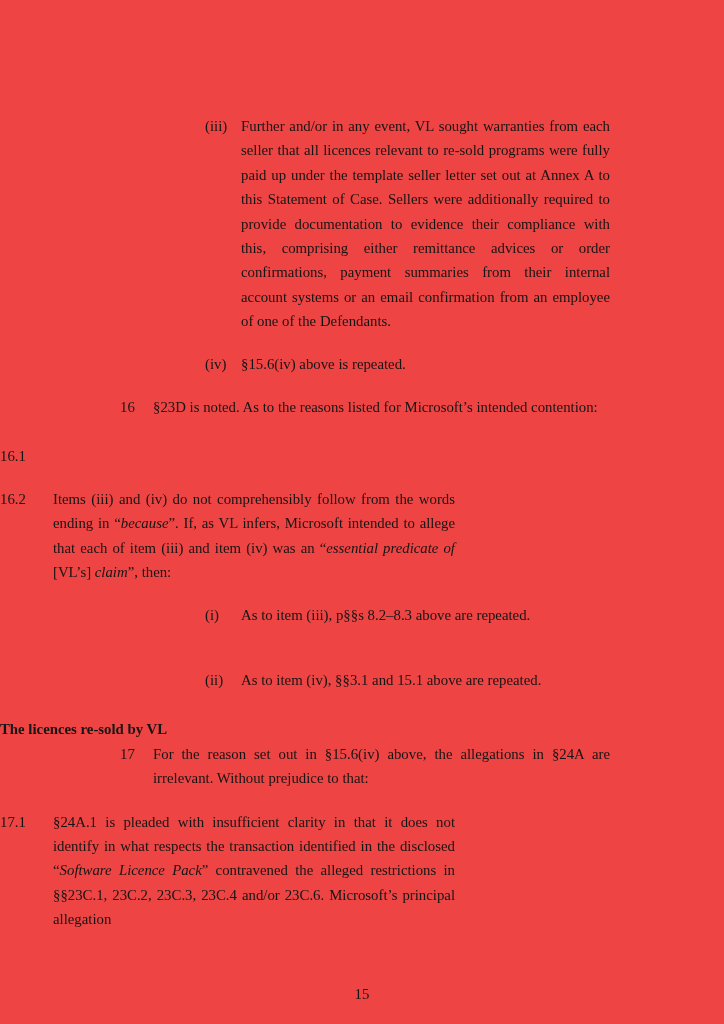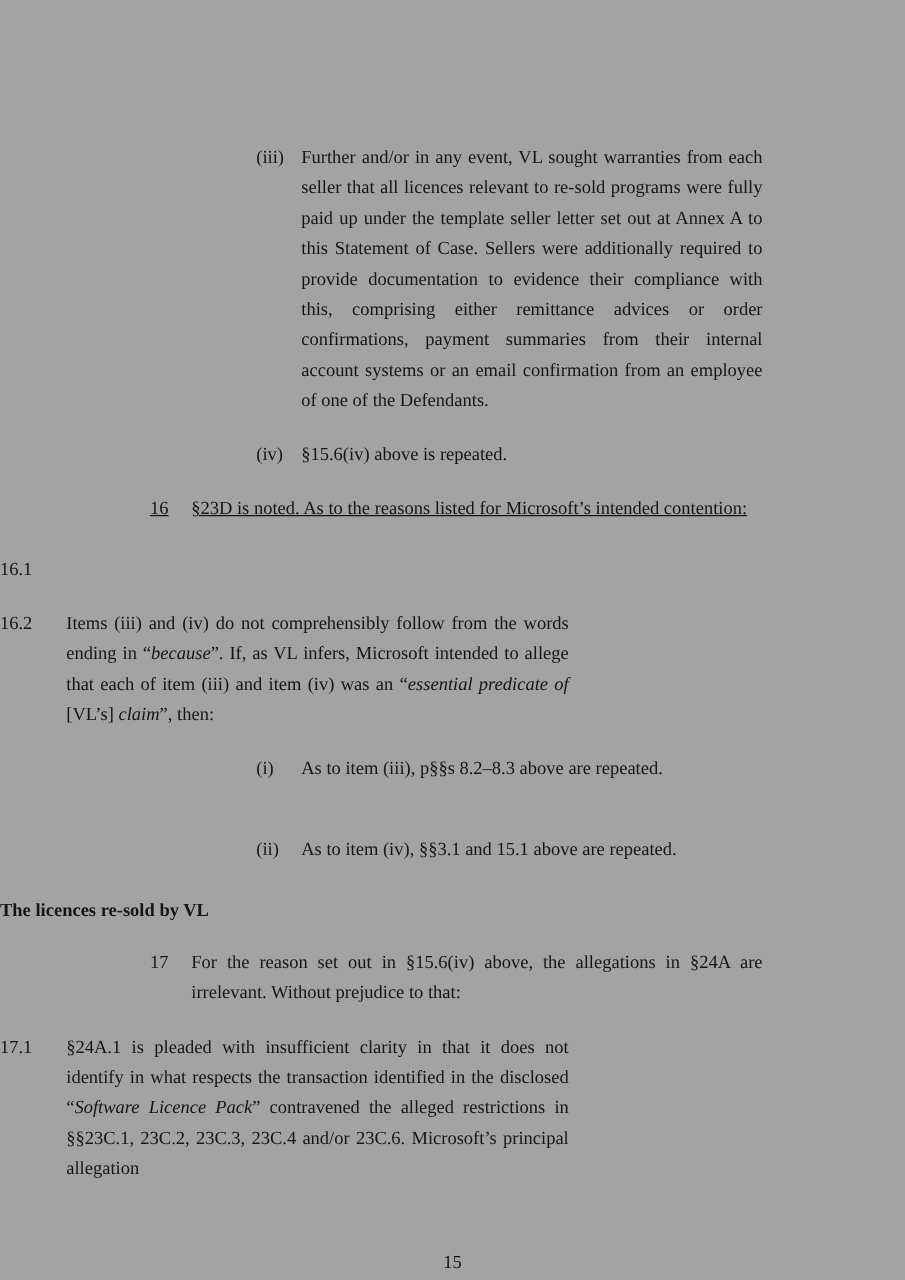--- a/index.html
+++ b/index.html
@@ -5,21 +5,21 @@
   html, body {
     margin: 0;
     padding: 0;
     background: #e9e9e9;
   }
   .page {
     position: relative;
     width: 724px;
     height: 1024px;
     margin: 0 auto;
-    background: #a3a3a3;
+    background: #ef4444;
     box-sizing: border-box;
     font-family: "Liberation Serif", "DejaVu Serif", serif;
     font-size: 14.8px;
     line-height: 24.4px;
     color: #151515;
     overflow: hidden;
   }
   .para {
     display: flex;
     box-sizing: border-box;
@@ -50,27 +50,27 @@
   }
   .pagenum {
     width: 100%;
     text-align: center;
   }
   i { font-style: italic; }
 
   
   .mt-iii   { margin-top: 114px; }
   .mt-iv    { margin-top: 18px; }
-  .mt-16    { margin-top: 19px; text-decoration: underline; }
+  .mt-16    { margin-top: 19px; }
   .mt-16-1  { margin-top: 25px; }
   .mt-16-2  { margin-top: 18px; }
   .mt-i     { margin-top: 18px; }
   .mt-ii    { margin-top: 41px; }
   .mt-head  { margin-top: 25px; }
-  .mt-17    { margin-top: 16px; }
+  .mt-17    { }
   .mt-17-1  { margin-top: 19px; }
   .mt-pn    { margin-top: 50px; }
 </style>
 </head>
 <body>
 
 <div class="page">
 
   <div class="para l3 mt-iii">
     <span class="marker">(iii)</span>

